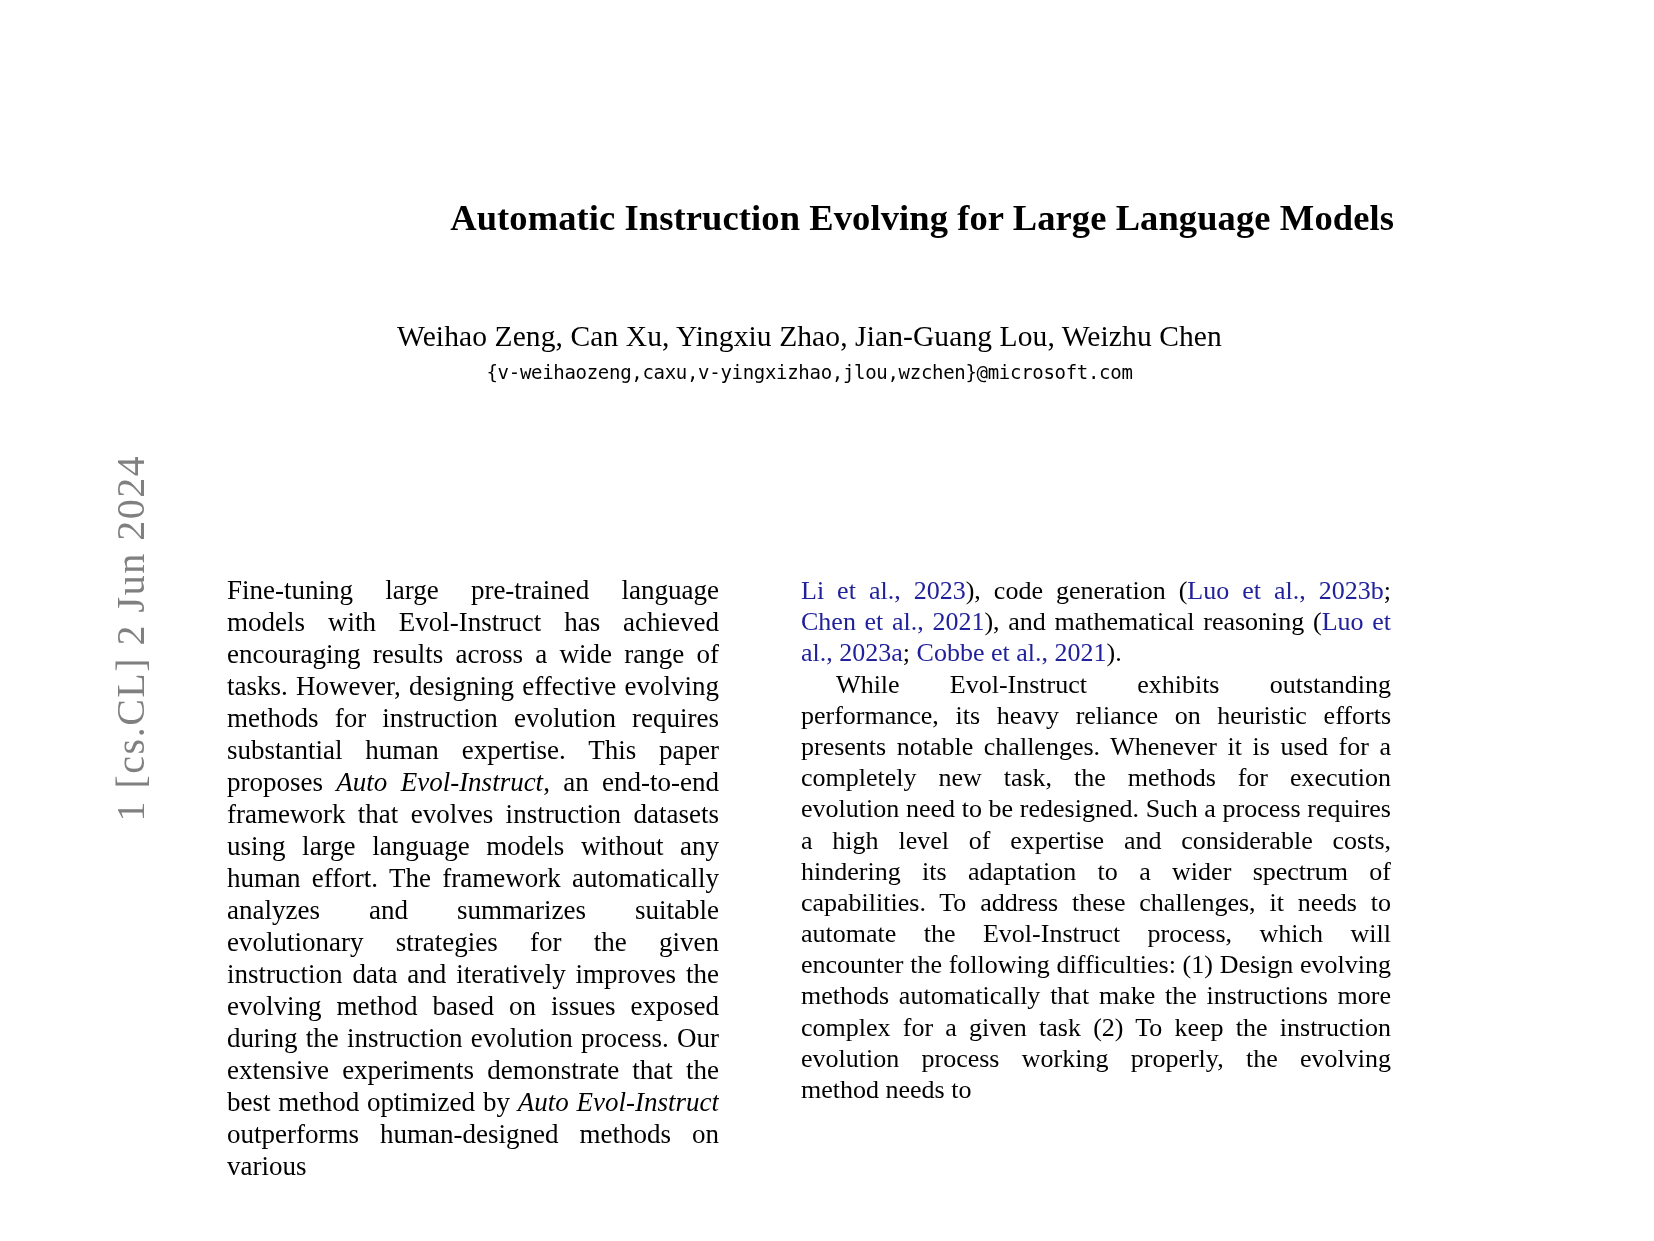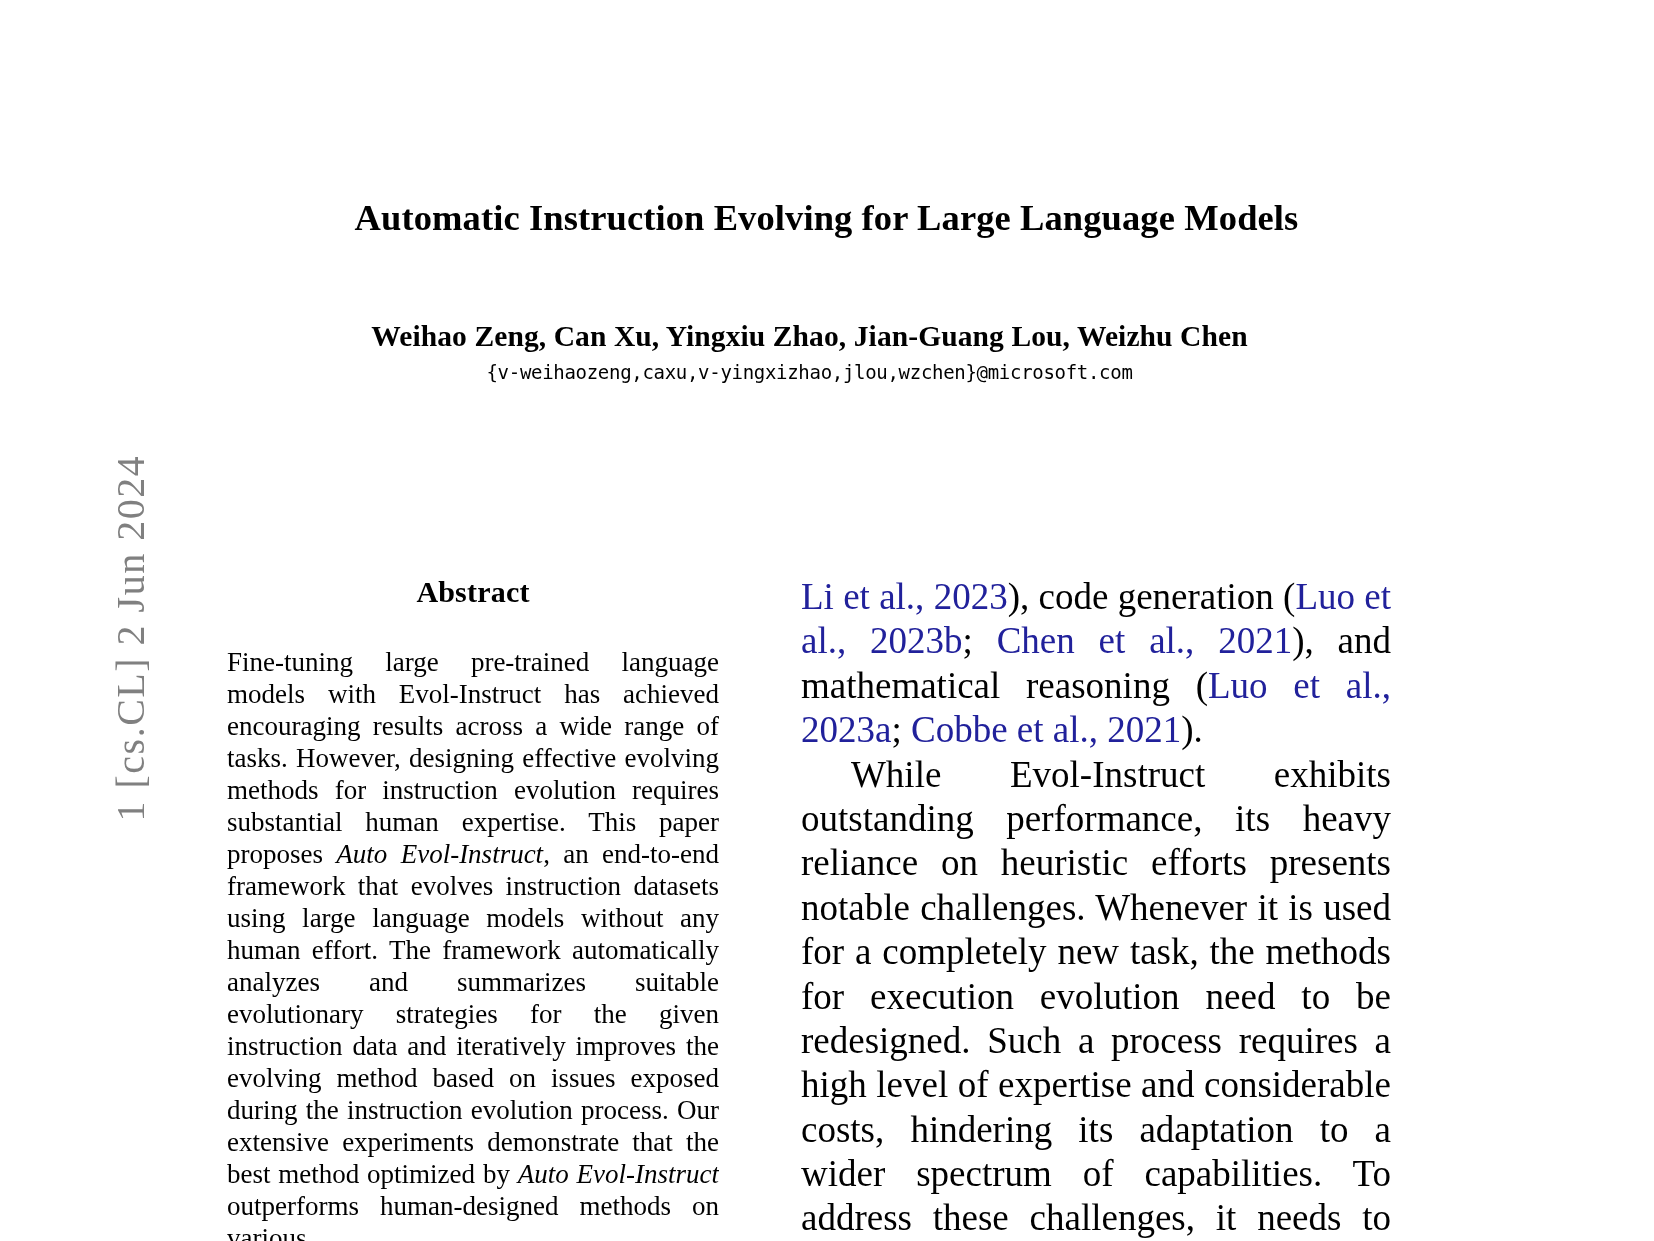--- a/index.html
+++ b/index.html
@@ -49,42 +49,42 @@
   #page {
     position: absolute;
     left: 0;
     top: 0;
     width: 1654px;
     height: 1241px;
   }
 
   #title-block {
     position: absolute;
-    left: 244px;
+    left: 229px;
     top: 196px;
     width: 1165px;
-    text-align: center;
+    text-align: right;
   }
   #paper-title {
     font-size: 36.5px;
     font-weight: bold;
     line-height: 1.18;
     letter-spacing: 0.1px;
   }
 
   #author-block {
     position: absolute;
     left: 227px;
     top: 318px;
     width: 1165px;
     text-align: center;
   }
   #author-names {
     font-size: 29.5px;
-    font-weight: bold;
+    font-weight: normal;
     line-height: 1.25;
     letter-spacing: 0.1px;
   }
   #affiliation {
     font-size: 28.5px;
     font-weight: normal;
     line-height: 1.3;
     margin-top: 7px;
   }
   #emails {
@@ -117,21 +117,21 @@
     line-height: 1.185;
     text-align: justify;
     text-justify: inter-word;
     margin: 0;
     hyphens: none;
   }
   .body-par + .body-par {
     text-indent: 1.35em;
   }
   #col-right .body-par {
-    font-size: 37px;
+    font-size: 26px;
     line-height: 1.2;
   }
   .it { font-style: italic; }
   .cite {
     color: #21219b;
   }
 
   
   .column { overflow: hidden; height: 666px; }
 </style>
@@ -149,21 +149,20 @@
   <div id="title-block">
     <div id="paper-title">Automatic Instruction Evolving for Large Language Models</div>
   </div>
 
   <div id="author-block">
     <div id="author-names">Weihao Zeng, Can Xu, Yingxiu Zhao, Jian-Guang Lou, Weizhu Chen</div>
     <div id="emails">{v-weihaozeng,caxu,v-yingxizhao,jlou,wzchen}@microsoft.com</div>
   </div>
 
   <div class="column" id="col-left">
-    <div id="abstract-heading">Abstract</div>
     <p class="body-par"><span>Fine-tuning large pre-trained language models with Evol-Instruct has achieved encouraging results across a wide range of tasks. However, designing effective evolving methods for instruction evolution requires substantial human expertise. This paper proposes </span><span class="it">Auto Evol-Instruct</span><span>, an end-to-end framework that evolves instruction datasets using large language models without any human effort. The framework automatically analyzes and summarizes suitable evolutionary strategies for the given instruction data and iteratively improves the evolving method based on issues exposed during the instruction evolution process. Our extensive experiments demonstrate that the best method optimized by </span><span class="it">Auto Evol-Instruct</span><span> outperforms human-designed methods on various</span></p>
   </div>
 
   <div class="column" id="col-right">
     <p class="body-par"><span class="cite">Li et al., 2023</span><span>), code generation (</span><span class="cite">Luo et al., 2023b</span><span>; </span><span class="cite">Chen et al., 2021</span><span>), and mathematical reasoning (</span><span class="cite">Luo et al., 2023a</span><span>; </span><span class="cite">Cobbe et al., 2021</span><span>).</span></p>
     <p class="body-par">While Evol-Instruct exhibits outstanding performance, its heavy reliance on heuristic efforts presents notable challenges. Whenever it is used for a completely new task, the methods for execution evolution need to be redesigned. Such a process requires a high level of expertise and considerable costs, hindering its adaptation to a wider spectrum of capabilities. To address these challenges, it needs to automate the Evol-Instruct process, which will encounter the following difficulties: (1) Design evolving methods automatically that make the instructions more complex for a given task (2) To keep the instruction evolution process working properly, the evolving method needs to</p>
   </div>
 
 </div>
 

